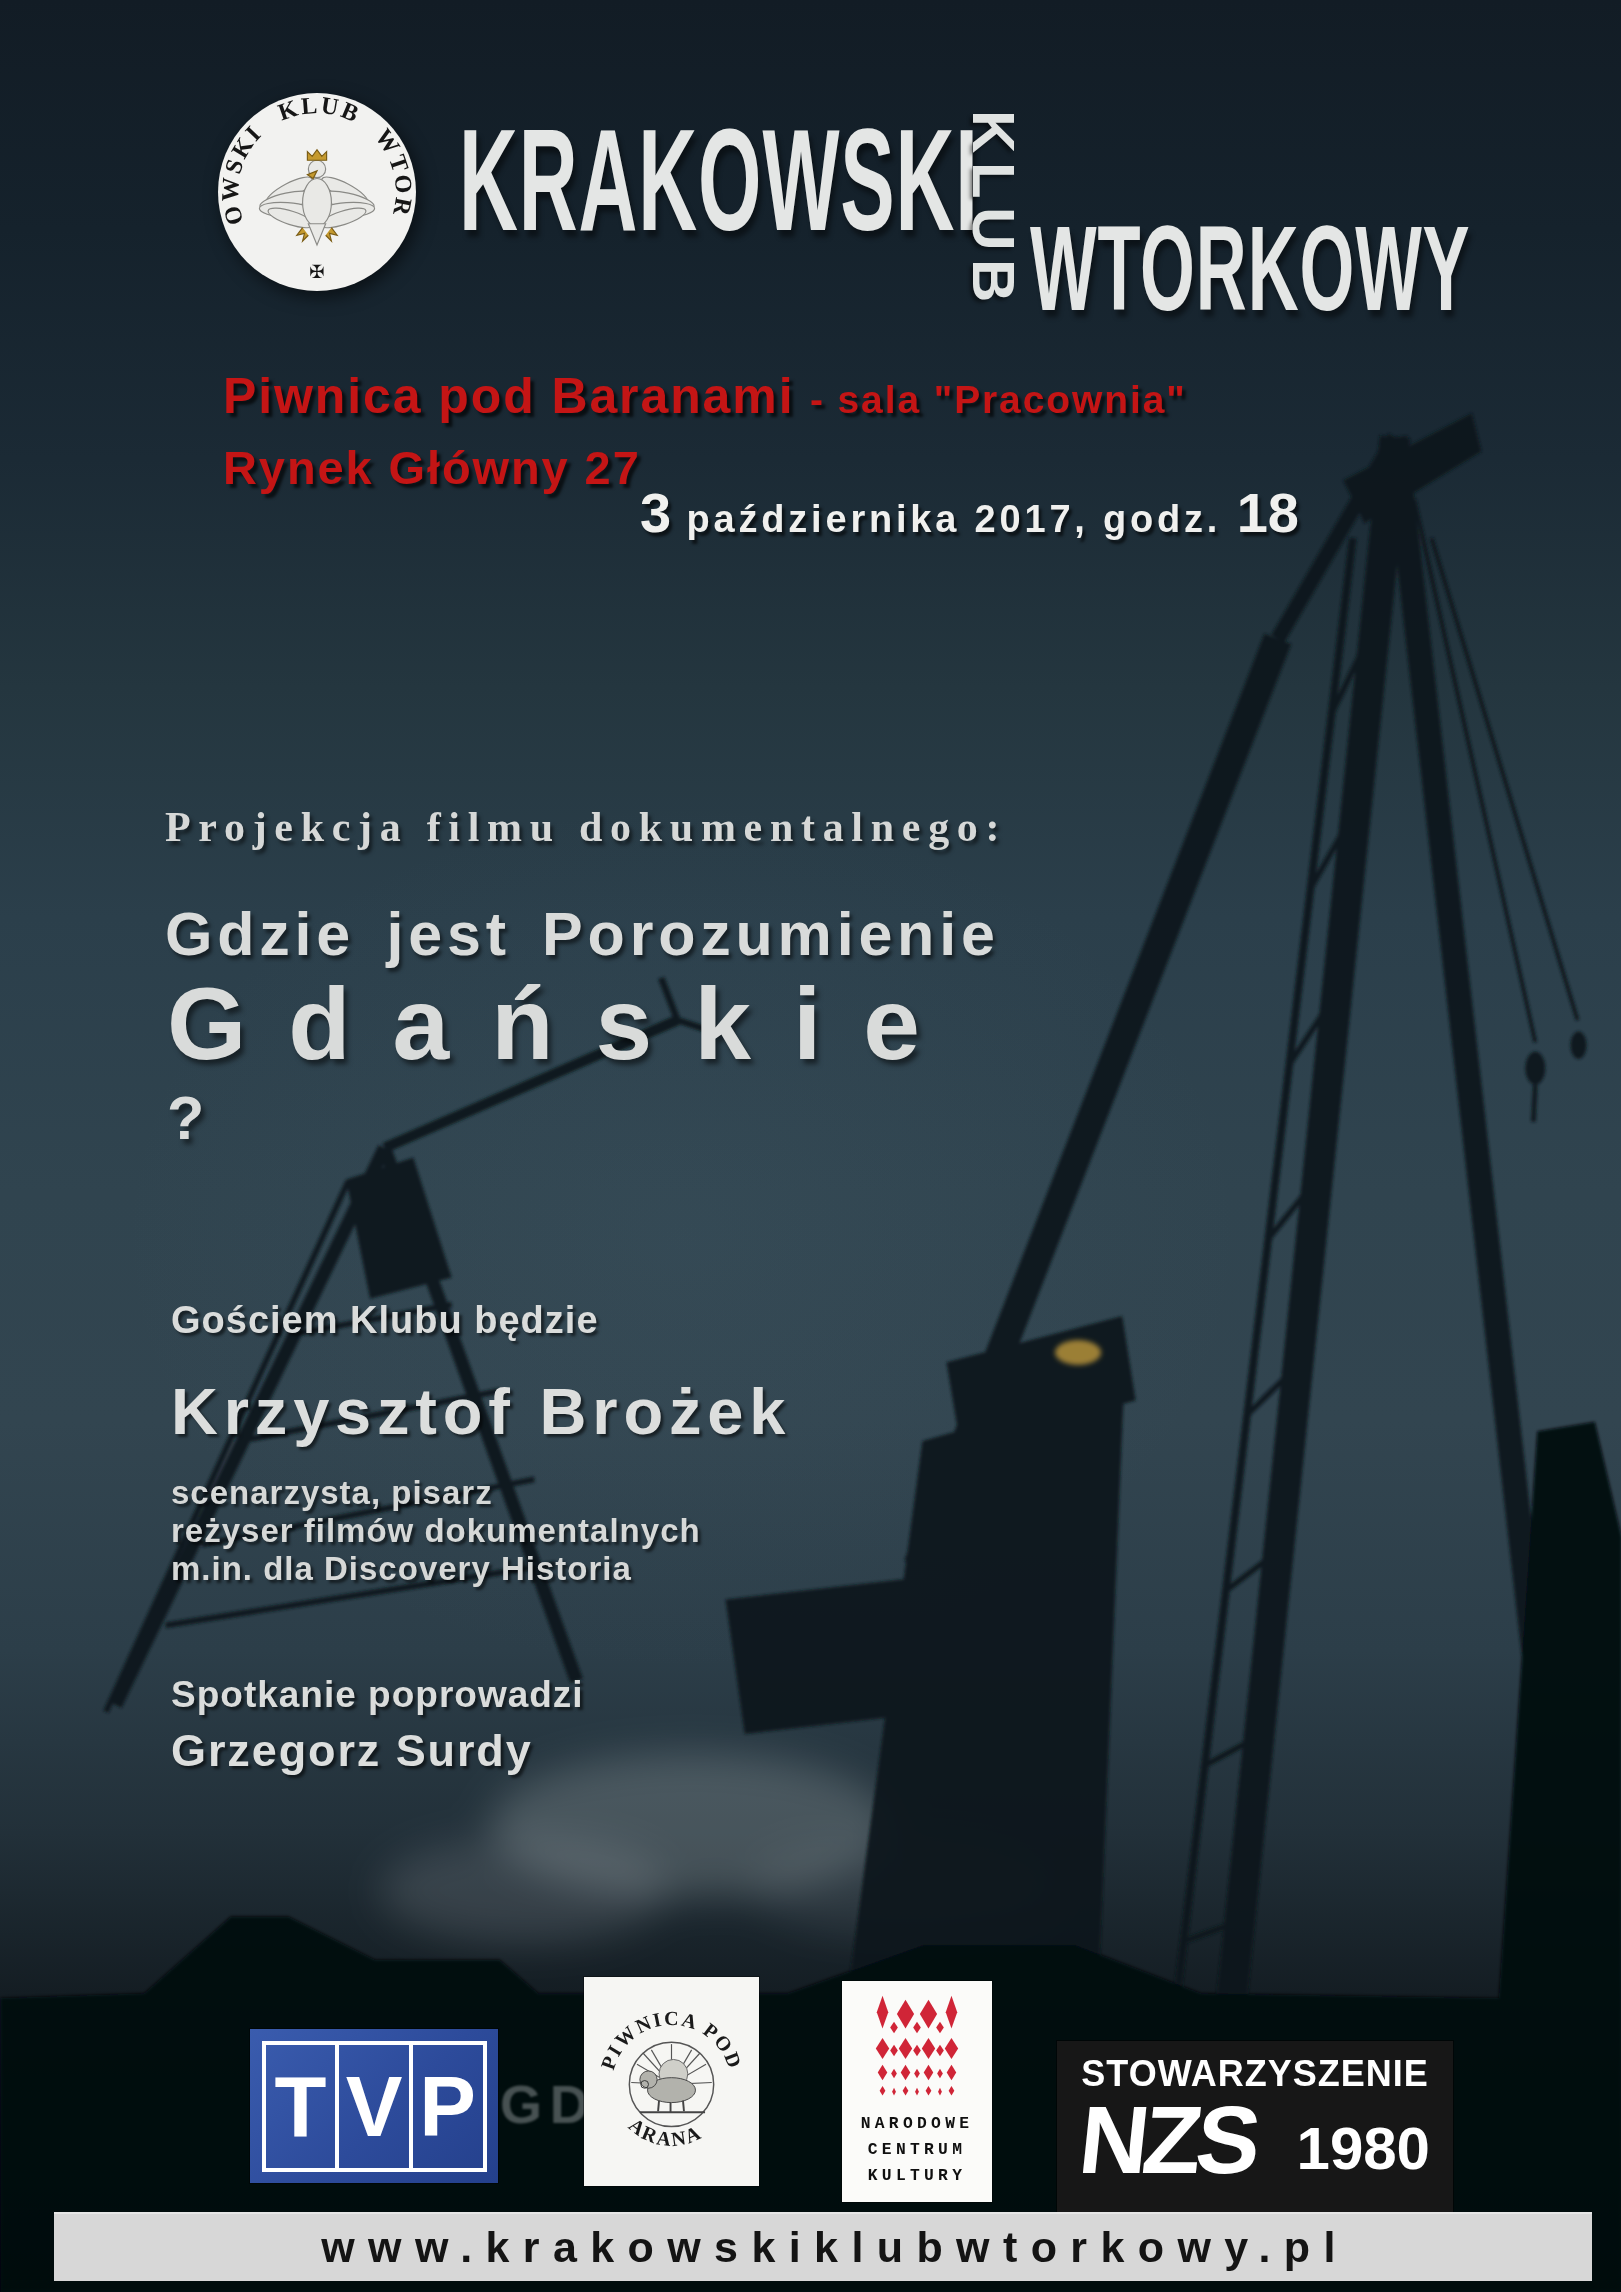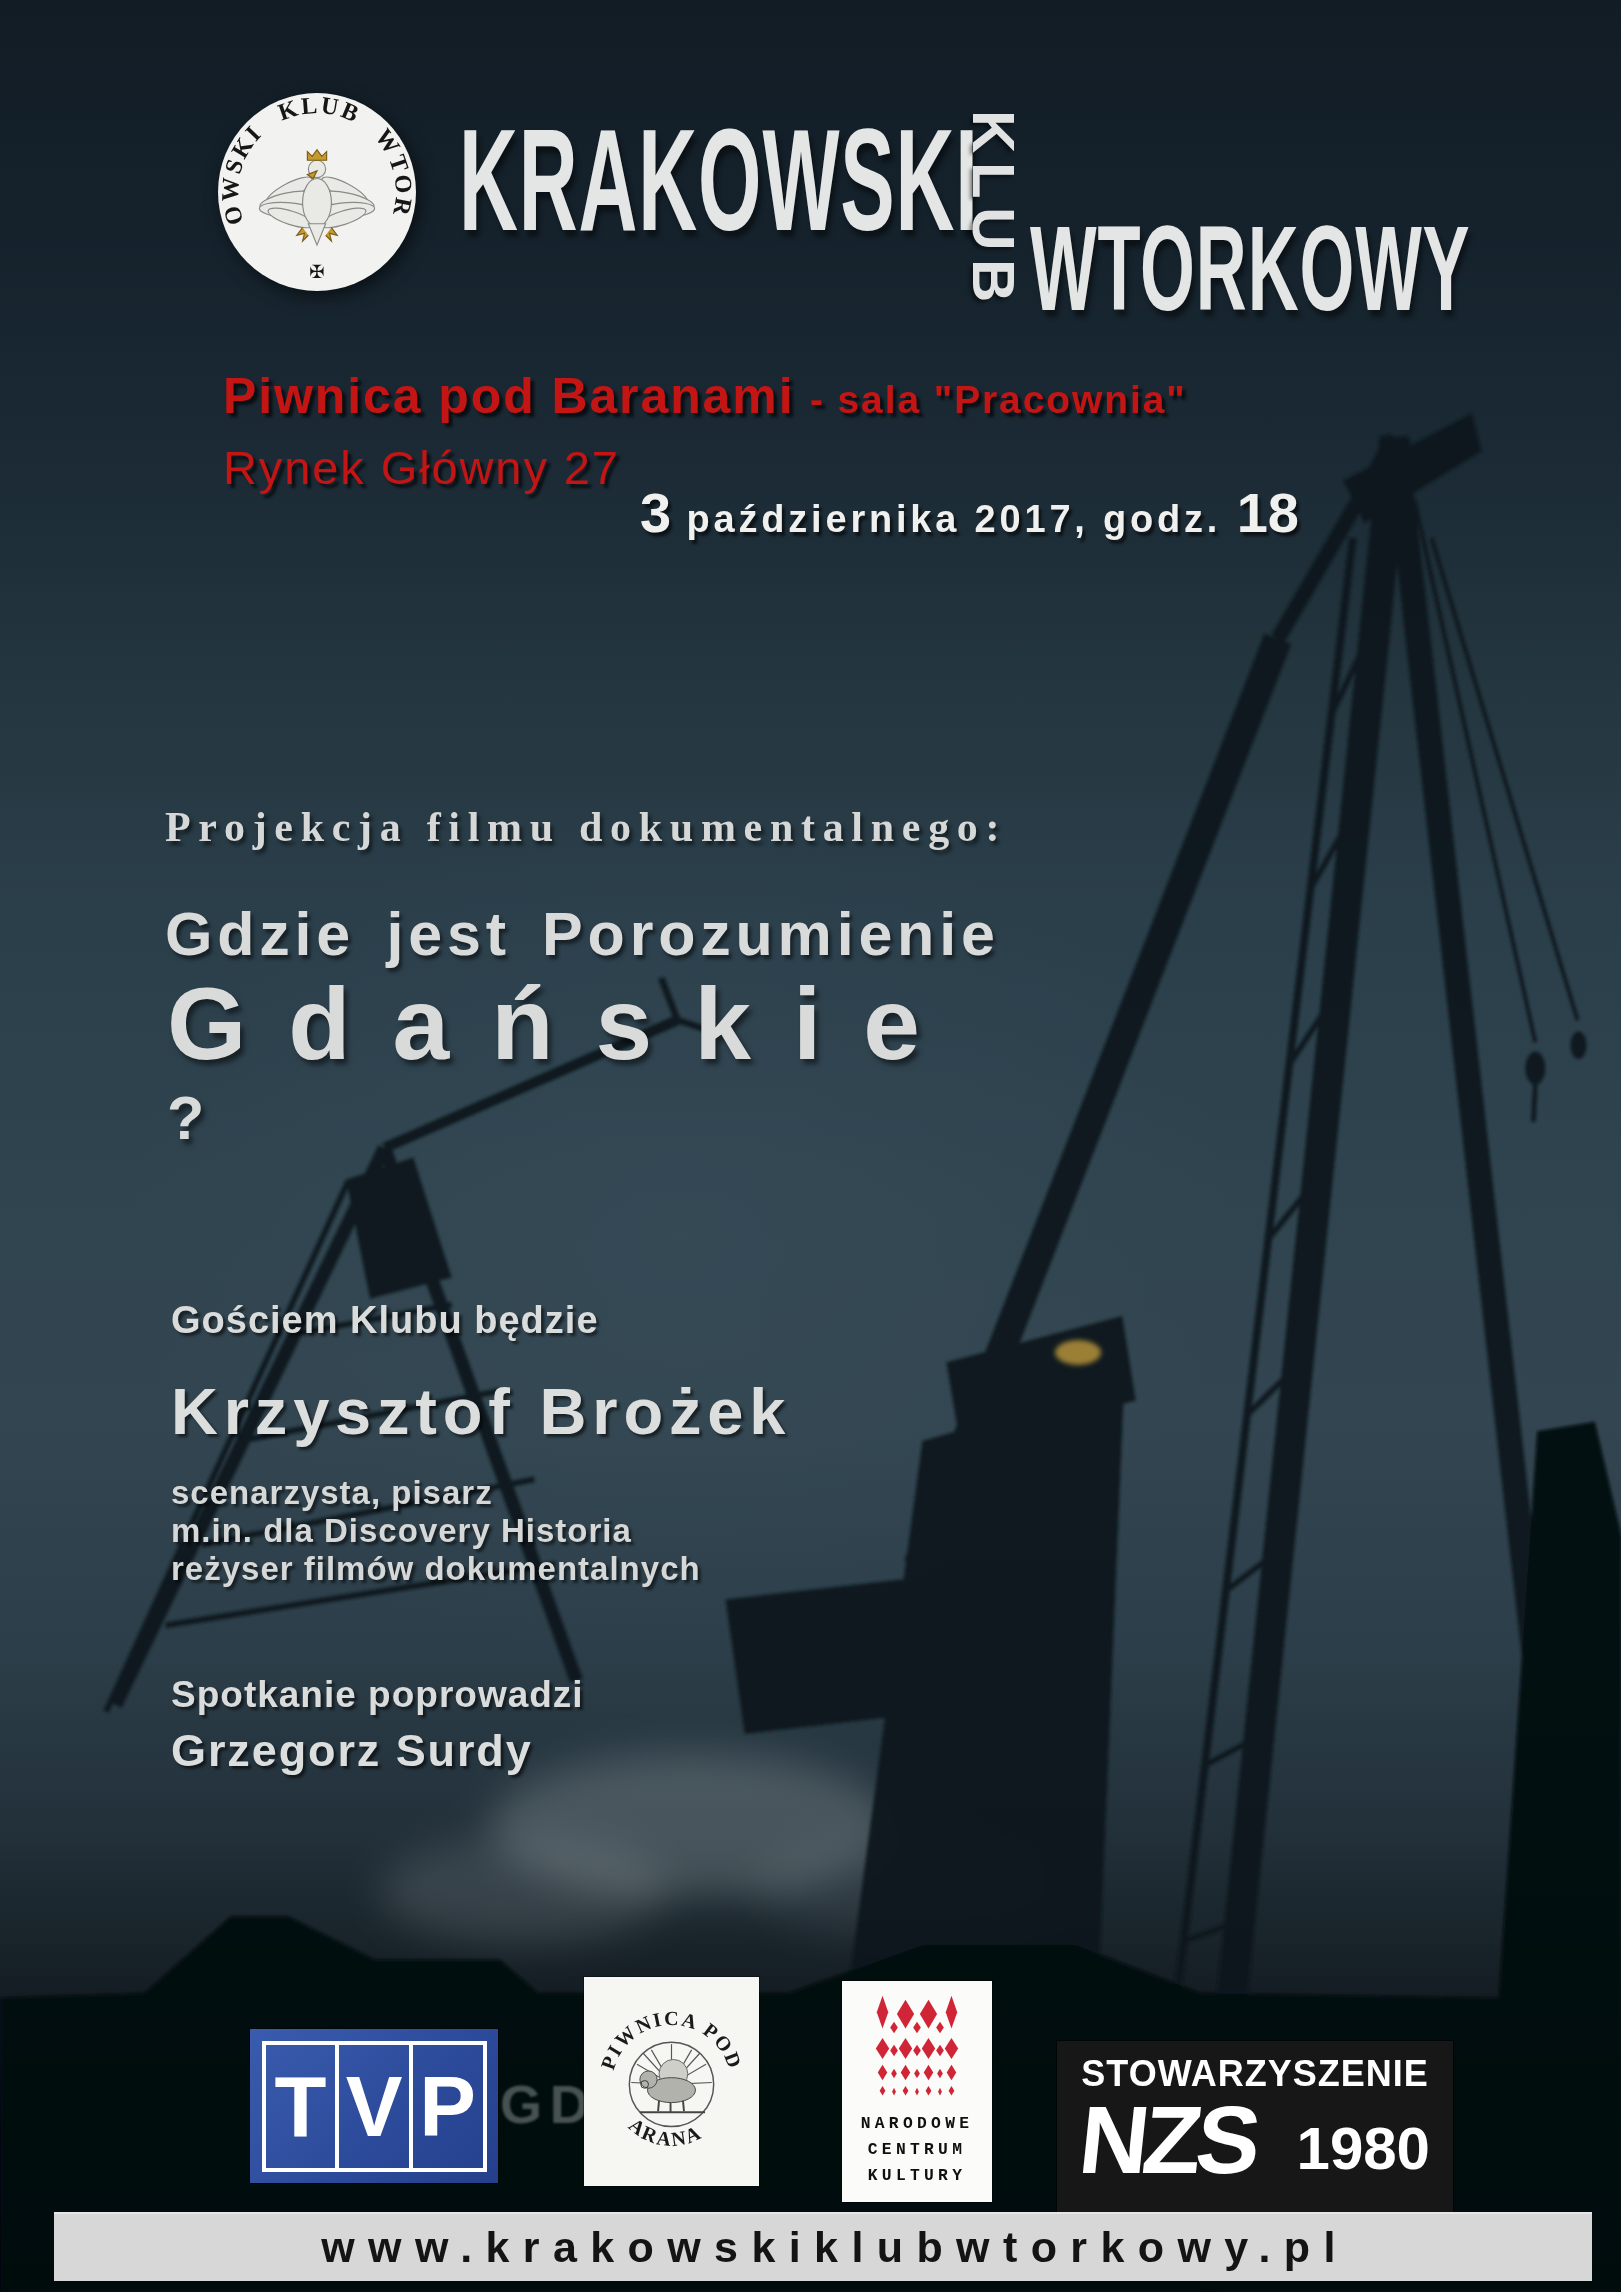--- a/index.html
+++ b/index.html
@@ -26,21 +26,21 @@
           text-shadow:2.9px 2.9px 3.8px rgba(0,0,0,.45);}
   .t-wtor{left:1030px;top:200px;font-weight:bold;font-size:83px;color:#e4e6e5;
           transform:scale(.85,1.45);transform-origin:0 0;letter-spacing:1px;white-space:nowrap;
           text-shadow:3.8px 4.8px 4.8px rgba(0,0,0,.45);}
 
   
   .venue1{left:223px;top:367px;display:flex;align-items:baseline;white-space:nowrap;
           color:#c41515;font-weight:bold;text-shadow:3.8px 3.8px 2.9px rgba(0,0,0,.65);}
   .venue1 .main{font-size:50px;letter-spacing:1.9px;}
   .venue1 .room{font-size:39px;letter-spacing:1.9px;margin-left:15.4px;}
-  .venue2{left:223px;top:440px;color:#c41515;font-weight:normal;font-size:47px;letter-spacing:1.9px;
+  .venue2{left:223px;top:440px;color:#c41515;font-weight:bold;font-size:47px;letter-spacing:1.9px;
           text-shadow:3.8px 3.8px 2.9px rgba(0,0,0,.65);white-space:nowrap;}
   .dateline{left:640px;top:480px;display:flex;align-items:baseline;color:#f0f0ee;font-weight:bold;
             text-shadow:2.9px 3.8px 2.9px rgba(0,0,0,.6);white-space:nowrap;}
   .dateline .big{font-size:56px;}
   .dateline .mid{font-size:38px;letter-spacing:3.8px;margin:0 15.4px;}
 
   
   .film-intro{left:165px;top:803px;font-weight:bold;font-size:42px;letter-spacing:7.7px;
               color:#d6d8d7;text-shadow:2.9px 3.8px 3.8px rgba(0,0,0,.5);white-space:nowrap;font-family:Liberation Serif, serif;}
   .film-t1{left:165px;top:899px;font-weight:bold;font-size:61px;letter-spacing:4.8px;word-spacing:9.6px;
@@ -217,22 +217,22 @@
   <div class="abs film-t1">Gdzie jest Porozumienie</div>
   <div class="abs film-t2">
     <span class="main">Gdańskie</span>
     <span class="qmark">?</span>
   </div>
 
   <div class="abs guest-label shadowed">Gościem Klubu będzie</div>
   <div class="abs guest-name shadowed">Krzysztof Brożek</div>
   <div class="abs guest-desc shadowed">
     <div>scenarzysta, pisarz</div>
+    <div>reżyser filmów dokumentalnych</div>
     <div>m.in. dla Discovery Historia</div>
-    <div>reżyser filmów dokumentalnych</div>
   </div>
 
   <div class="abs host-label shadowed">Spotkanie poprowadzi</div>
   <div class="abs host-name shadowed">Grzegorz Surdy</div>
 
   <div class="abs logo-tvp">
     <div class="tvp-frame">
       <div class="tvp-cell">T</div>
       <div class="tvp-cell">V</div>
       <div class="tvp-cell">P</div>

